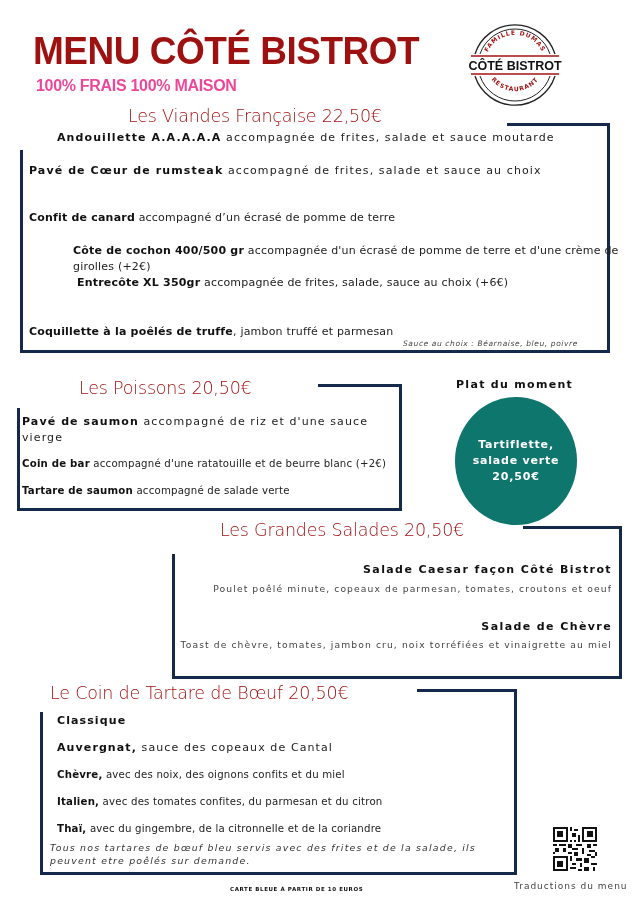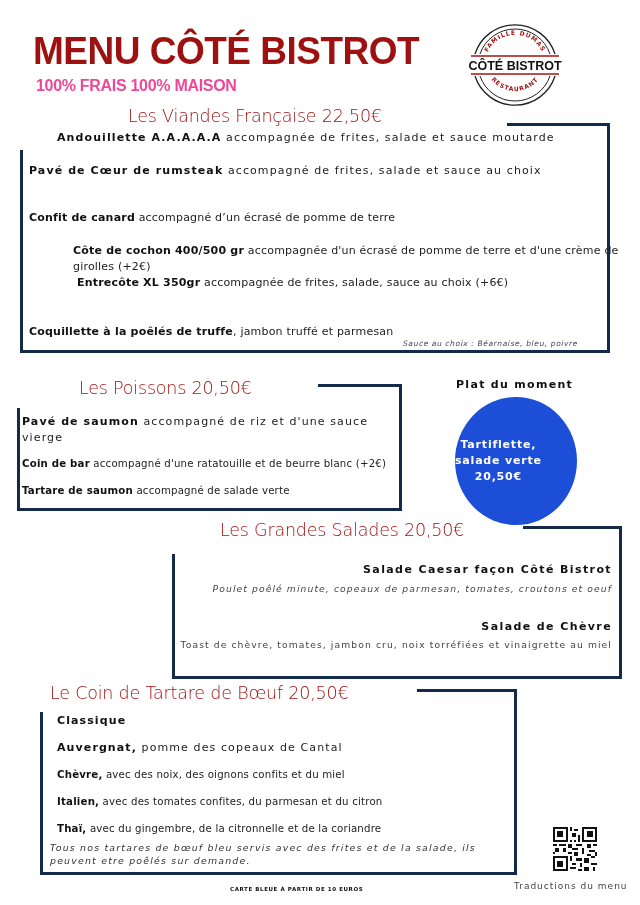--- a/index.html
+++ b/index.html
@@ -16,21 +16,21 @@
 
   
   .hline { height: 3px; background: #15294a; }
   .vline { width: 3px; background: #15294a; }
 
   .item { font-size: 11px; line-height: 16px; color: #222; letter-spacing: 0.2px; }
   .item b { font-weight: 700; color: #111; }
   .wide { letter-spacing: 1.1px; }
   .note { font-size: 7.5px; font-style: italic; color: #444; letter-spacing: 0.6px; white-space: nowrap; }
 
-  .circle { left: 455px; top: 397px; width: 122px; height: 128px; border-radius: 50%; background: #1d4ed8; display: flex; align-items: center; justify-content: flex-start; text-align: center; }
+  .circle { left: 455px; top: 397px; width: 122px; height: 128px; border-radius: 50%; background: #0f766e; display: flex; align-items: center; justify-content: center; text-align: center; }
   .circle-text { color: #fff; font-weight: 700; font-size: 11px; line-height: 16px; letter-spacing: 0.8px; }
   .plat-label { left: 456px; top: 378px; font-size: 11px; font-weight: 700; letter-spacing: 1.3px; white-space: nowrap; }
 
   .salad-name { font-size: 11px; font-weight: 700; letter-spacing: 1.4px; text-align: right; white-space: nowrap; }
   .salad-desc { font-size: 9.2px; color: #444; letter-spacing: 1.1px; text-align: right; white-space: nowrap; }
 
   .footer { left: 230px; top: 886px; font-size: 5.5px; font-weight: 700; letter-spacing: 0.6px; white-space: nowrap; }
   .qr { left: 553px; top: 827px; width: 44px; height: 44px; }
   .qr-label { left: 514px; top: 881px; font-size: 9px; color: #444; letter-spacing: 1px; white-space: nowrap; }
 </style>
@@ -93,32 +93,32 @@
   </div>
 </div>
 
 <div class="abs sec-title" style="left:220px; top:520px;">Les Grandes Salades 20,50€</div>
 <div class="abs hline" style="left:523px; top:526px; width:99px;"></div>
 <div class="abs vline" style="left:619px; top:526px; height:152px;"></div>
 <div class="abs vline" style="left:172px; top:554px; height:124px;"></div>
 <div class="abs hline" style="left:172px; top:676px; width:450px;"></div>
 
 <div class="abs salad-name" style="right:28px; top:563px;">Salade Caesar façon Côté Bistrot</div>
-<div class="abs salad-desc" style="right:28px; top:583px;font-style:italic;">Poulet poêlé minute, copeaux de parmesan, tomates, croutons et oeuf</div>
+<div class="abs salad-desc" style="right:28px; top:583px;">Poulet poêlé minute, copeaux de parmesan, tomates, croutons et oeuf</div>
 <div class="abs salad-name" style="right:28px; top:620px;">Salade de Chèvre</div>
 <div class="abs salad-desc" style="right:28px; top:639px;margin-left:16px;">Toast de chèvre, tomates, jambon cru, noix torréfiées et vinaigrette au miel</div>
 
 <div class="abs sec-title" style="left:50px; top:683px;">Le Coin de Tartare de Bœuf 20,50€</div>
 <div class="abs hline" style="left:417px; top:689px; width:100px;"></div>
 <div class="abs vline" style="left:514px; top:689px; height:185px;"></div>
 <div class="abs vline" style="left:40px; top:712px; height:162px;"></div>
 <div class="abs hline" style="left:40px; top:872px; width:477px;"></div>
 
 <div class="abs item wide" style="left:57px; top:713px; white-space:nowrap;"><b>Classique</b><span></span></div>
-<div class="abs item wide" style="left:57px; top:740px; white-space:nowrap;"><b>Auvergnat,</b><span> pomme des copeaux de Cantal</span></div>
+<div class="abs item wide" style="left:57px; top:740px; white-space:nowrap;"><b>Auvergnat,</b><span> sauce des copeaux de Cantal</span></div>
 <div class="abs item" style="left:57px; top:767px; white-space:nowrap; font-size:10.2px;"><b>Chèvre,</b><span> avec des noix, des oignons confits et du miel</span></div>
 <div class="abs item" style="left:57px; top:794px; white-space:nowrap; font-size:10.2px;"><b>Italien,</b><span> avec des tomates confites, du parmesan et du citron</span></div>
 <div class="abs item" style="left:57px; top:821px; white-space:nowrap; font-size:10.2px;"><b>Thaï,</b><span> avec du gingembre, de la citronnelle et de la coriandre</span></div>
 <div class="abs item" style="left:50px; top:841px; width:455px; font-size:9.4px; line-height:13px; font-style:italic; letter-spacing:1.2px; color:#333;">Tous nos tartares de bœuf bleu servis avec des frites et de la salade, ils peuvent etre poêlés sur demande.</div>
 
 <div class="abs footer">CARTE BLEUE À PARTIR DE 10 EUROS</div>
 
 <svg class="abs qr" viewBox="0 0 21 21" shape-rendering="crispEdges">
   <rect x="0" y="0" width="21" height="21" fill="#fff"></rect>
   <g fill="#111">

